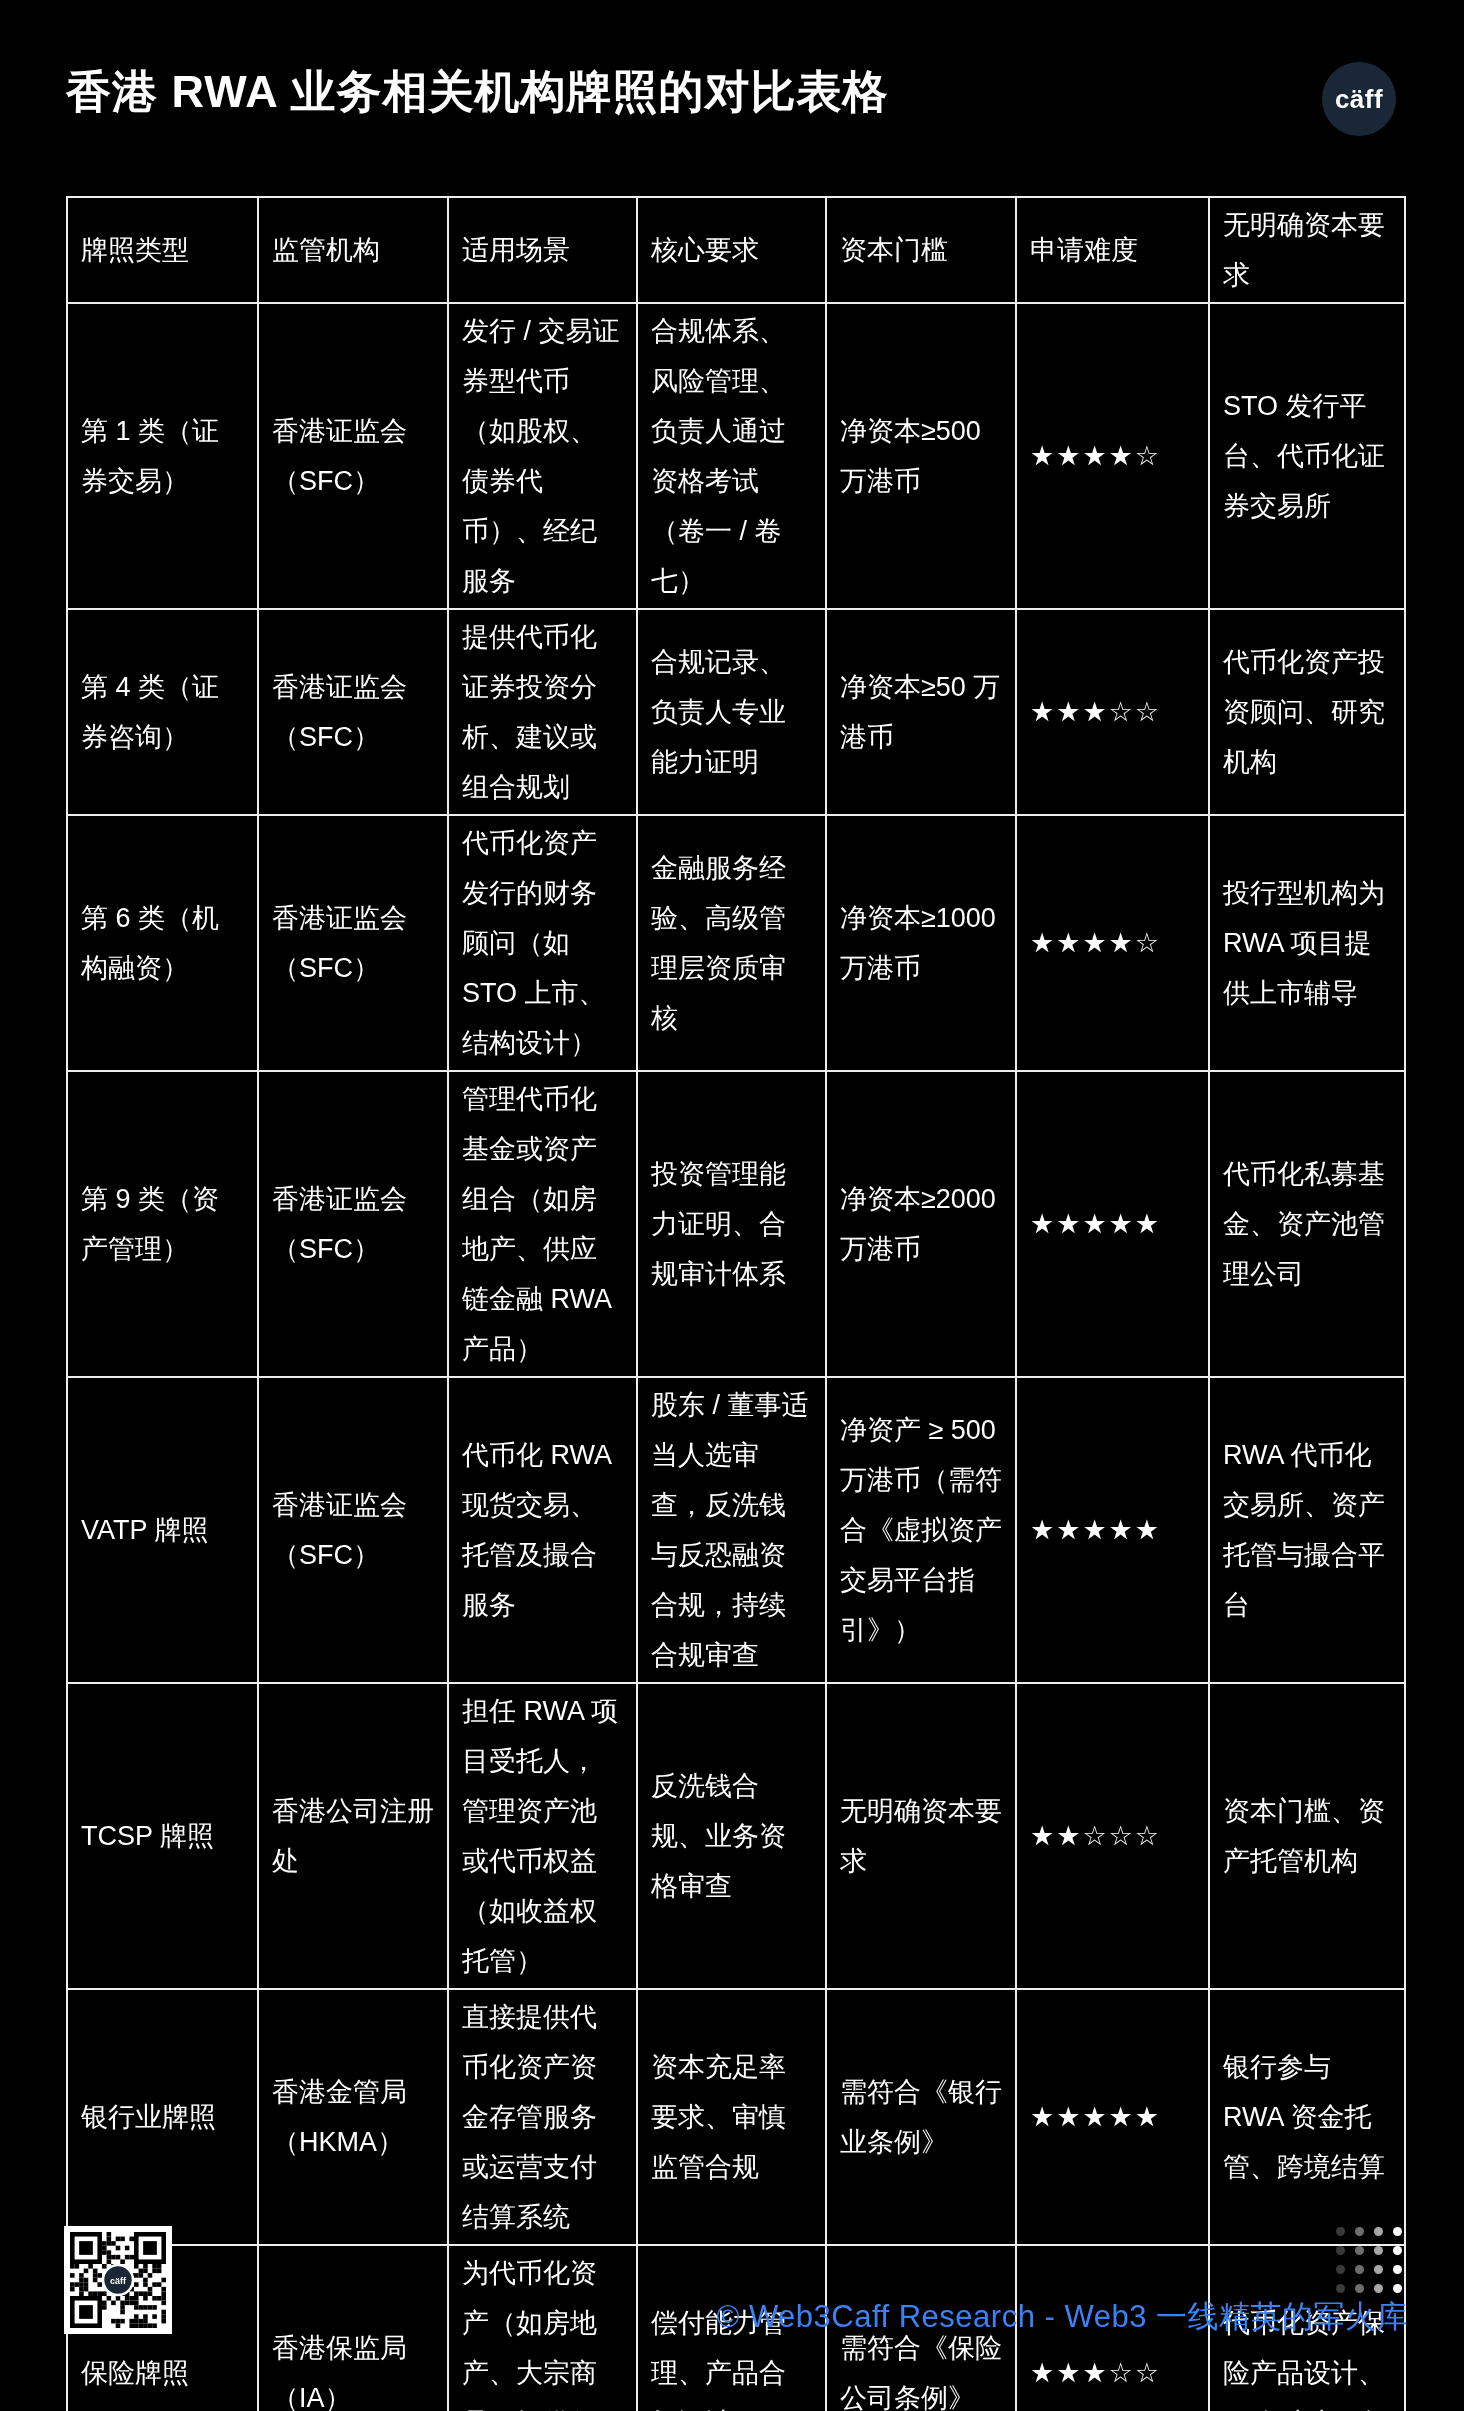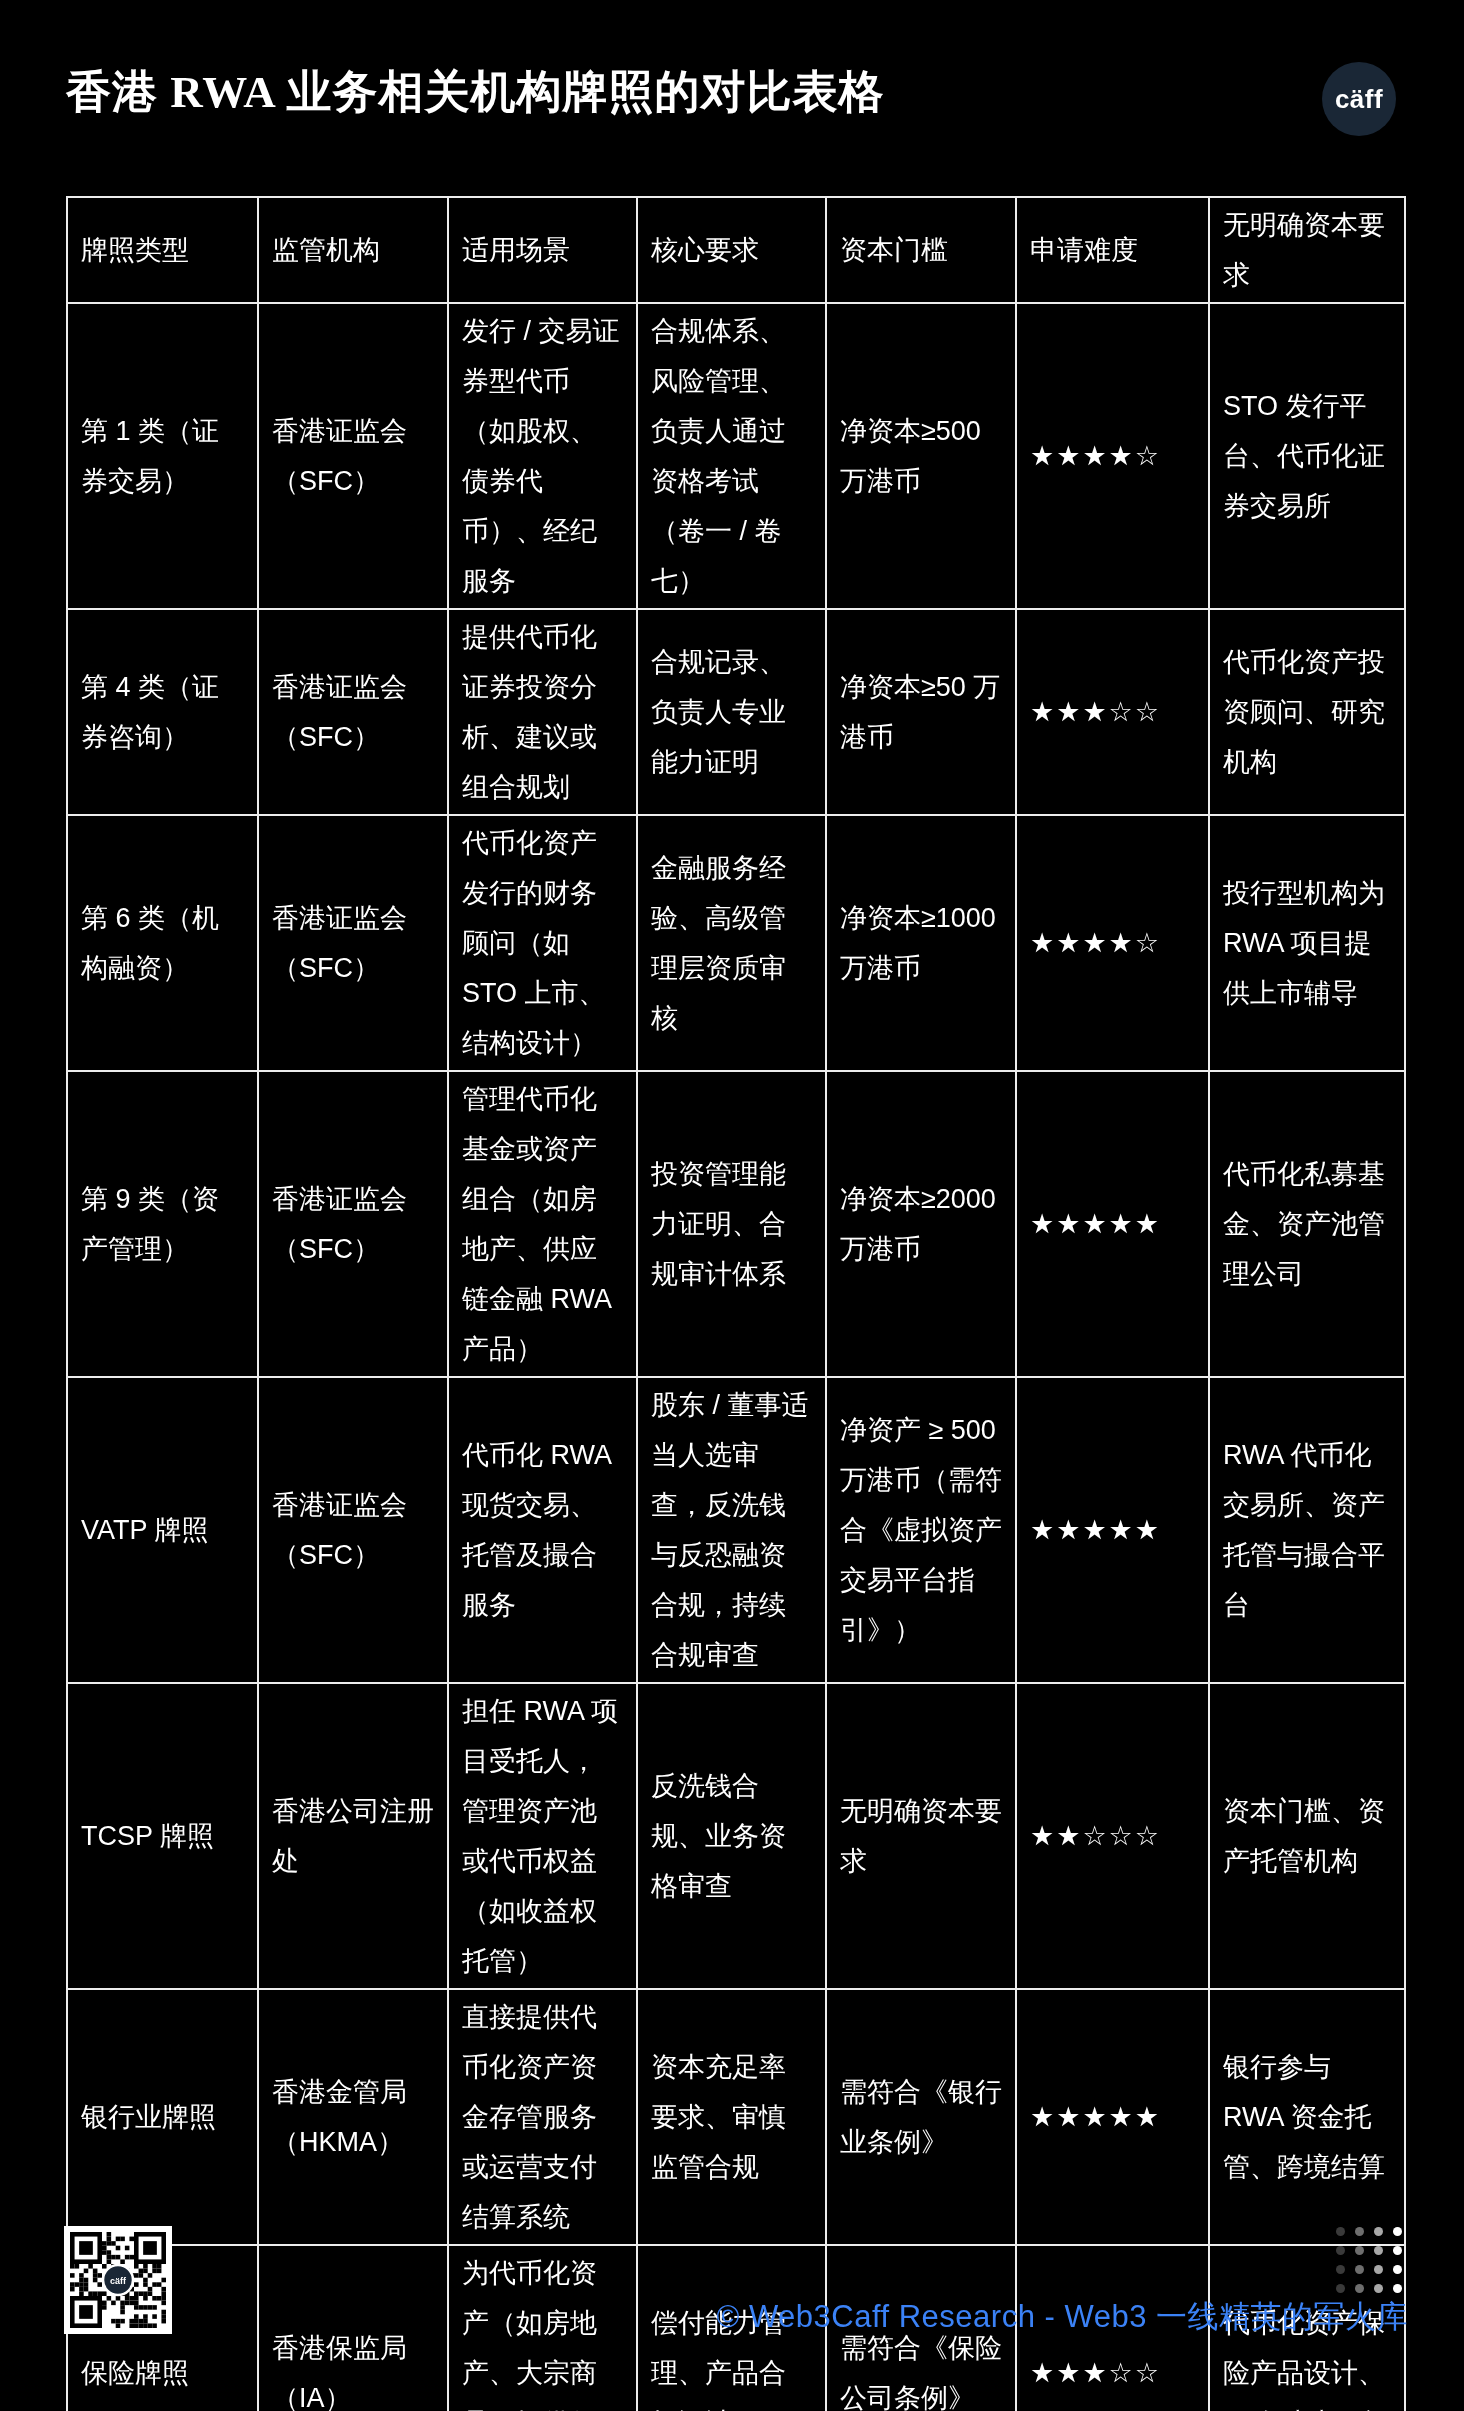--- a/index.html
+++ b/index.html
@@ -2,21 +2,21 @@
 <html><head>
 <meta charset="utf-8">
 <style>
   html,body{margin:0;padding:0;background:#000;}
   body{
     width:1464px;height:2411px;position:relative;overflow:hidden;
     font-family:"Liberation Sans",sans-serif;color:#fff;
   }
   .title{
     position:absolute;left:66px;top:62px;
-    font-size:45px;font-weight:700;letter-spacing:1px;color:#fff;white-space:nowrap;font-family:Liberation Serif, serif;
+    font-size:45px;font-weight:700;letter-spacing:1px;color:#fff;white-space:nowrap;
   }
   .logo{
     position:absolute;left:1322px;top:62px;width:74px;height:74px;border-radius:50%;
     background:#1a2736;display:flex;align-items:center;justify-content:center;
     font-size:26px;font-weight:700;color:#fff;letter-spacing:.5px;
   }
   .tbl-wrap{position:absolute;left:66px;top:196px;}
   table{border-collapse:collapse;table-layout:fixed;width:1338px;}
   th,td{
     border:2px solid #ededed;color:#fff;font-size:27px;line-height:50px;

